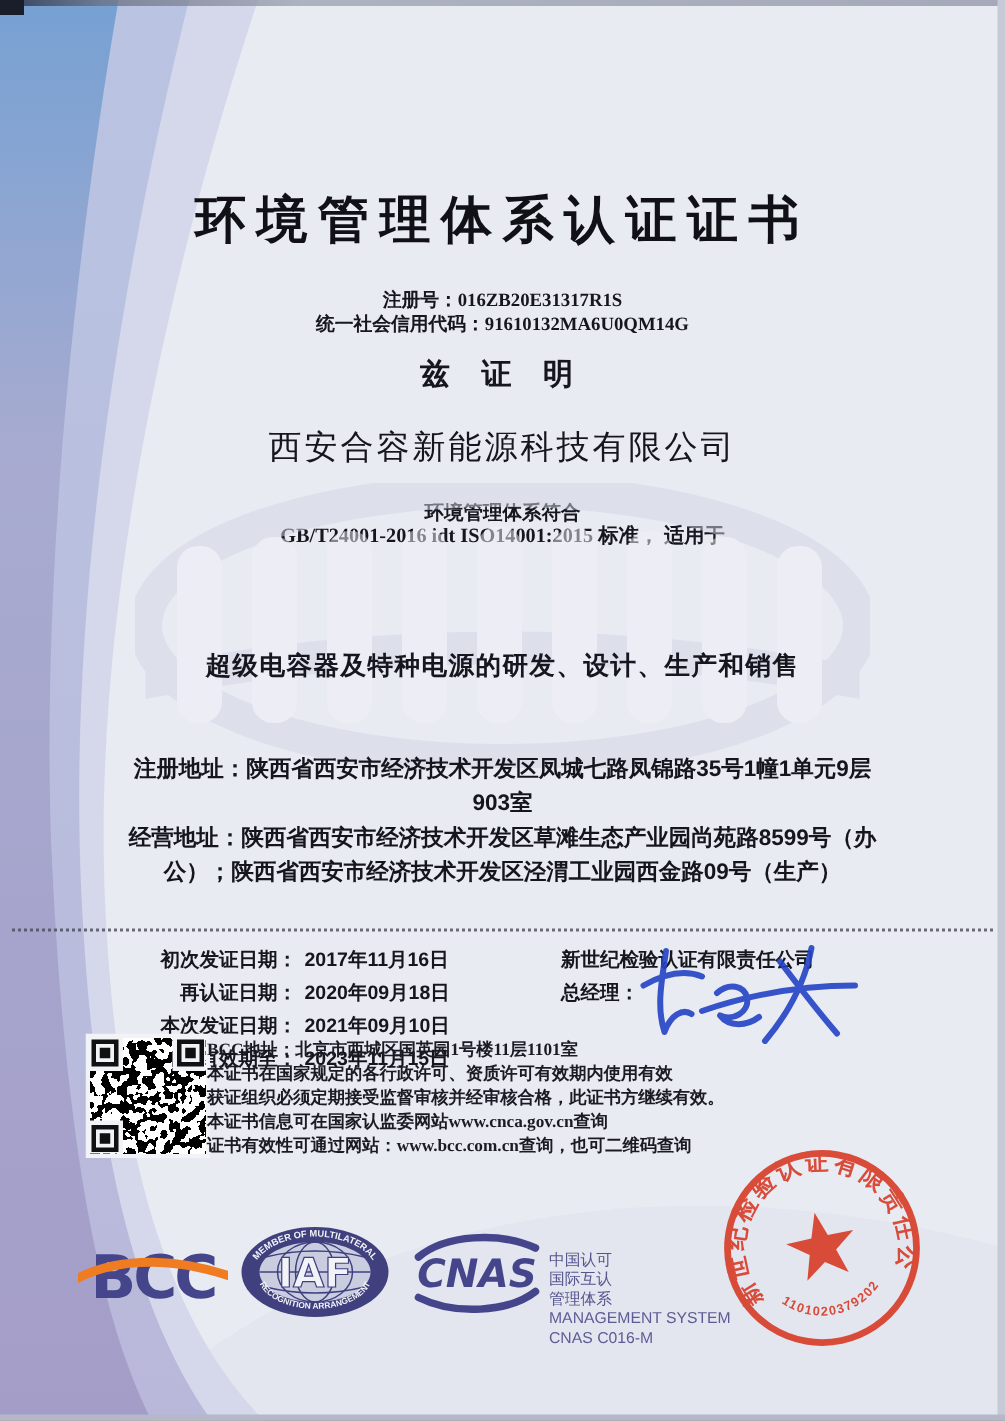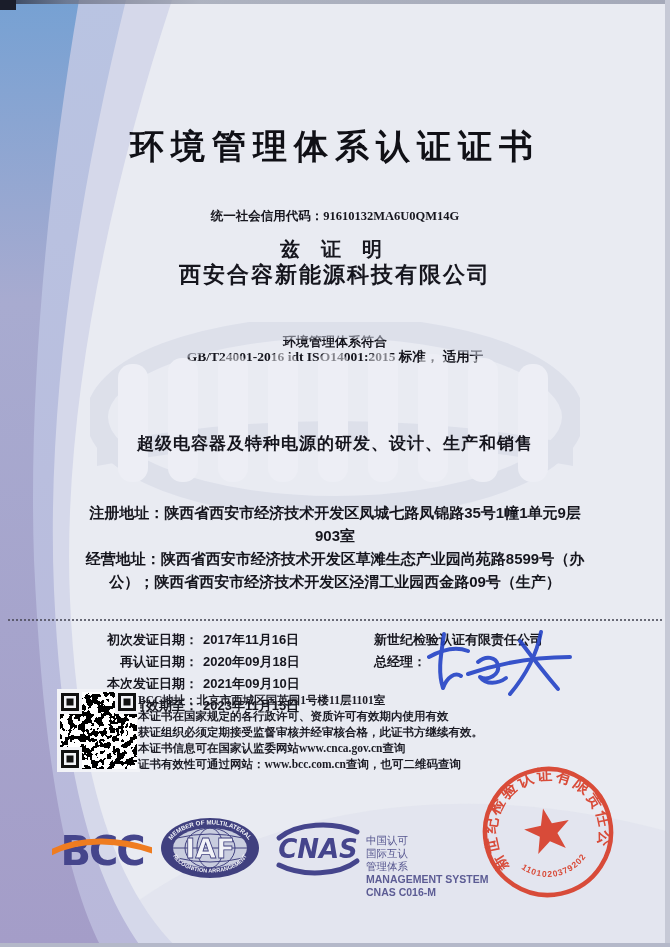--- a/index.html
+++ b/index.html
@@ -10,42 +10,42 @@
   
   .edge-top{left:0;top:0;width:670px;height:4px;background:linear-gradient(to right,#1c2030,#6a6e80 10%,#9aa0b0 30%,#8e93a6);opacity:.75;}
   .edge-corner{left:0;top:0;width:16px;height:10px;background:#1a1d2a;}
   .edge-right{right:0;top:0;width:5px;height:947px;background:#c6c9d6;}
   .edge-bottom{left:0;bottom:0;width:670px;height:4px;background:#b4b8c9;}
   
   .title{top:124px;font-size:34px;font-weight:700;letter-spacing:7px;color:#101016;}
   .reg-line{top:192px;font-size:12.5px;font-weight:700;}
   .credit-line{top:208px;font-size:12.5px;font-weight:700;}
   .hereby{top:236px;font-size:20px;font-weight:700;letter-spacing:8px;}
-  .company{top:260px;font-size:22px;font-weight:700;letter-spacing:2px;}
+  .company{top:283px;font-size:22px;font-weight:400;letter-spacing:2px;}
   .sys1{top:333px;font-size:13px;font-weight:700;}
   .sys2{top:348px;font-size:13.5px;font-weight:700;}
   .scope{top:432px;font-size:17px;font-weight:600;letter-spacing:1px;z-index:3;}
   .addresses{top:501px;left:85px;width:500px;text-align:center;z-index:3;
              font-family:"Liberation Sans",sans-serif;font-weight:700;font-size:15px;line-height:23px;color:#15151d;}
   .addresses p{margin:0;}
   .dotline{top:619px;left:8px;width:654px;border-top:2px dotted #4a4a58;opacity:.8;}
   .dates{top:629px;left:48px;font-family:"Liberation Sans",sans-serif;font-size:13px;font-weight:700;}
   .date-row{display:flex;line-height:22px;}
   .date-label{width:150px;text-align:right;}
   .date-value{margin-left:5px;}
   .issuer{top:629px;left:374px;font-family:"Liberation Sans",sans-serif;font-size:13px;font-weight:700;line-height:22px;}
   .sig{left:420px;top:626px;z-index:4;}
   .qr{left:57px;top:689px;}
   .fineprint{left:138px;top:692px;width:470px;font-size:11.5px;font-weight:700;line-height:16px;color:#1b1b24;}
   .stamp{left:478px;top:762px;width:140px;height:140px;transform:rotate(-12deg);z-index:5;opacity:.93;}
   .logo-bcc{left:52px;top:827px;}
   .logo-iaf{left:159px;top:816px;}
   .logo-cnas{left:275px;top:821px;}
   .cnas-caption{left:366px;top:834px;font-family:"Liberation Sans",sans-serif;font-size:10.5px;line-height:13px;color:#55558e;}
-  .cnas-caption .en{font-weight:700;color:#5c5c94;}
+  .cnas-caption .en{font-weight:400;color:#5c5c94;}
   .watermark{left:90px;top:322px;opacity:.5;z-index:1;}
 </style>
 </head>
 <body>
 
 <div class="page">
 
   <svg class="abs" width="670" height="947" viewBox="0 0 670 947" style="left:0;top:0;">
     <defs>
       <linearGradient id="lg1" x1="0" y1="0" x2="0" y2="1">
@@ -80,20 +80,23 @@
       <rect x="228" y="29" width="30" height="131" rx="14"></rect>
       <rect x="278" y="30" width="30" height="130" rx="14"></rect>
       <rect x="328" y="32" width="30" height="128" rx="14"></rect>
       <rect x="378" y="36" width="30" height="124" rx="14"></rect>
       <rect x="428" y="42" width="30" height="118" rx="14"></rect>
     </g>
   </svg>
 
   <div class="abs ctr title">环境管理体系认证证书</div>
 
+  <div class="abs ctr reg-line">
+    <span>注册号：</span><span>016ZB20E31317R1S</span>
+  </div>
   <div class="abs ctr credit-line">
     <span>统一社会信用代码：</span><span>91610132MA6U0QM14G</span>
   </div>
 
   <div class="abs ctr hereby">兹 证 明</div>
   <div class="abs ctr company">西安合容新能源科技有限公司</div>
   <div class="abs ctr sys1">环境管理体系符合</div>
   <div class="abs ctr sys2">GB/T24001-2016 idt ISO14001:2015 标准，  适用于</div>
   <div class="abs ctr scope">超级电容器及特种电源的研发、设计、生产和销售</div>
 

